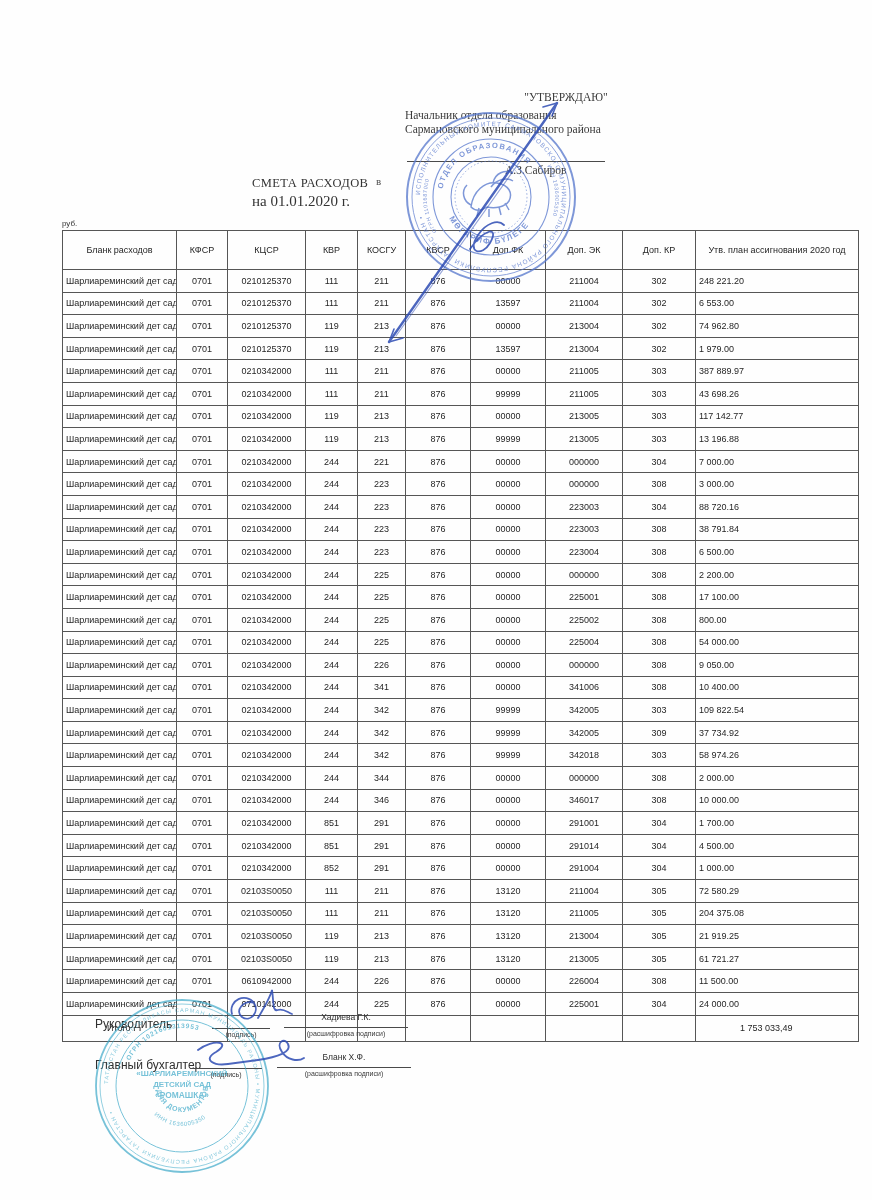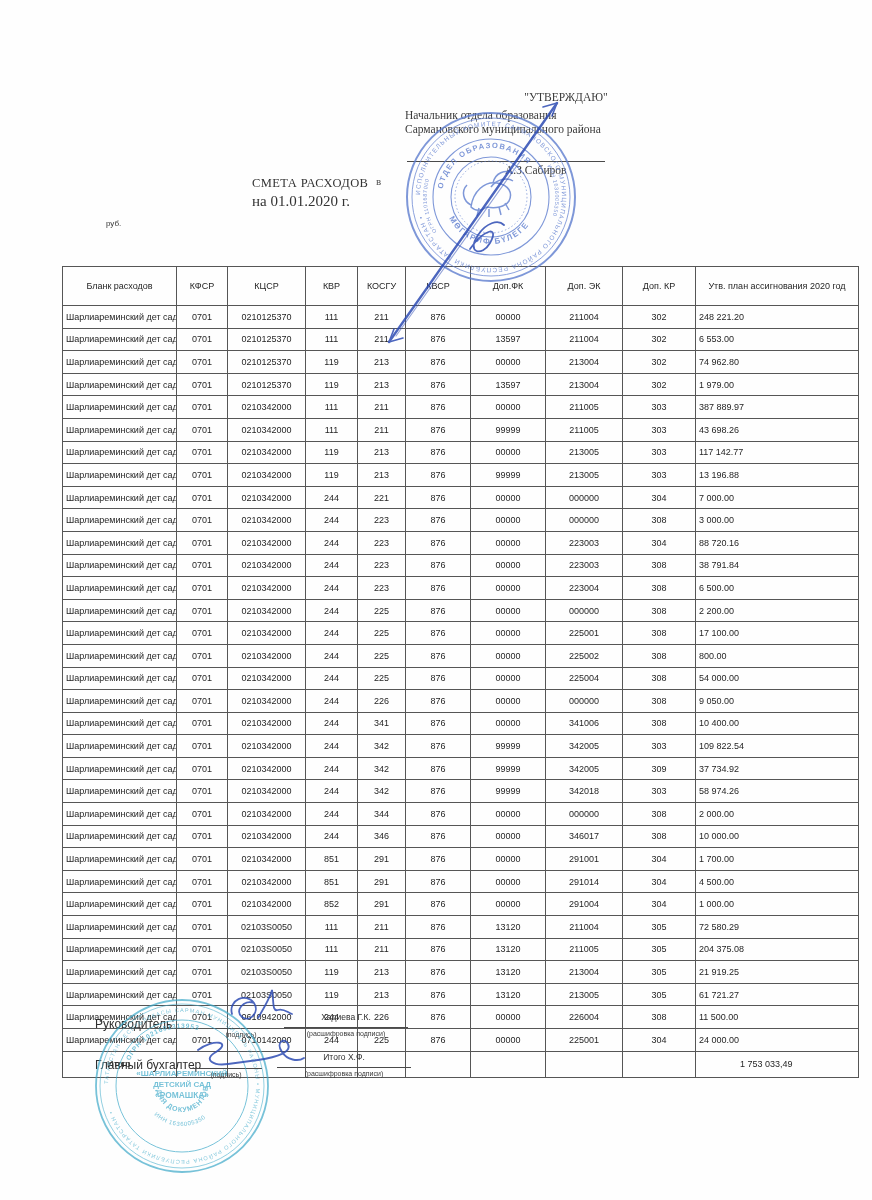--- a/index.html
+++ b/index.html
@@ -9,25 +9,25 @@
   
   .approval{position:absolute;left:405px;top:90px;width:262px;font-family:"Liberation Serif",serif;font-size:11.5px;color:#3a3a3a;line-height:14px;}
   .approve-word{text-align:center;padding-left:60px;margin-bottom:4px;}
   .sig-line{position:absolute;left:407px;top:161px;width:198px;border-top:1px solid #4a4a4a;}
   .signer{position:absolute;left:505px;top:164px;font-family:"Liberation Serif",serif;font-size:11.5px;color:#3a3a3a;}
 
   .title-block{position:absolute;left:252px;top:176px;width:200px;text-align:left;font-family:"Liberation Serif",serif;color:#333;}
   .title-main{font-size:12.5px;letter-spacing:.4px;}
   .title-sub{font-size:15px;margin-top:2px;}
 
-  .rub{position:absolute;left:62px;top:219px;font-size:8px;color:#333;margin-left:44px;}
+  .rub{position:absolute;left:62px;top:219px;font-size:8px;color:#333;}
   .stray{position:absolute;left:376px;top:175px;font-family:"Liberation Serif",serif;font-size:11px;color:#555;}
 
   
-  .etable{position:absolute;left:62px;top:230px;width:796px;border-collapse:collapse;table-layout:fixed;font-size:9px;color:#1f1f1f;margin-top:36px;}
+  .etable{position:absolute;left:62px;top:230px;width:796px;border-collapse:collapse;table-layout:fixed;font-size:9px;color:#1f1f1f;}
   .etable th,.etable td{border:1px solid #565656;padding:0 3px;overflow:hidden;}
   .etable th{height:38px;font-weight:400;font-size:9px;text-align:center;line-height:11px;}
   .etable td{height:21.6px;text-align:center;white-space:nowrap;}
   .etable td.c0{text-align:left;}
   .etable td.c9{text-align:left;padding-right:4px;}
   .etable tfoot td{height:25px;padding-left:44px;}
   col.w0{width:114px}col.w1{width:51px}col.w2{width:78px}col.w3{width:52px}col.w4{width:48px}
   col.w5{width:65px}col.w6{width:75px}col.w7{width:77px}col.w8{width:73px}col.w9{width:163px}
 
   
@@ -508,21 +508,21 @@
   <div class="foot-label" style="left:95px;top:1017px;">Руководитель</div>
   <div class="uline" style="left:212px;top:1028px;width:58px;"></div>
   <div class="ucap" style="left:206px;top:1031px;width:70px;">(подпись)</div>
   <div class="uname" style="left:284px;top:1012px;width:124px;">Хадиева Г.К.</div>
   <div class="uline" style="left:284px;top:1027px;width:124px;"></div>
   <div class="ucap" style="left:284px;top:1030px;width:124px;">(расшифровка подписи)</div>
 
   <div class="foot-label" style="left:95px;top:1058px;">Главный бухгалтер</div>
   <div class="uline" style="left:190px;top:1068px;width:72px;"></div>
   <div class="ucap" style="left:191px;top:1071px;width:70px;">(подпись)</div>
-  <div class="uname" style="left:277px;top:1052px;width:134px;">Итого Х.Ф.</div>
+  <div class="uname" style="left:277px;top:1052px;width:134px;">Бланк Х.Ф.</div>
   <div class="uline" style="left:277px;top:1067px;width:134px;"></div>
   <div class="ucap" style="left:277px;top:1070px;width:134px;">(расшифровка подписи)</div>
 
   <svg class="stamp stamp-top" width="200" height="200" viewBox="0 0 200 200">
     <defs>
       <path id="ts-outer" d="M100,100 m-71,0 a71,71 0 1,1 142,0 a71,71 0 1,1 -142,0"></path>
       <path id="ts-top" d="M51,100 A49,49 0 0 1 149,100"></path>
       <path id="ts-bot" d="M53,100 A47,47 0 0 0 147,100"></path>
       <path id="ts-left" d="M48,138 A65,65 0 0 1 48,62"></path>
       <path id="ts-right" d="M152,62 A65,65 0 0 1 152,138"></path>

